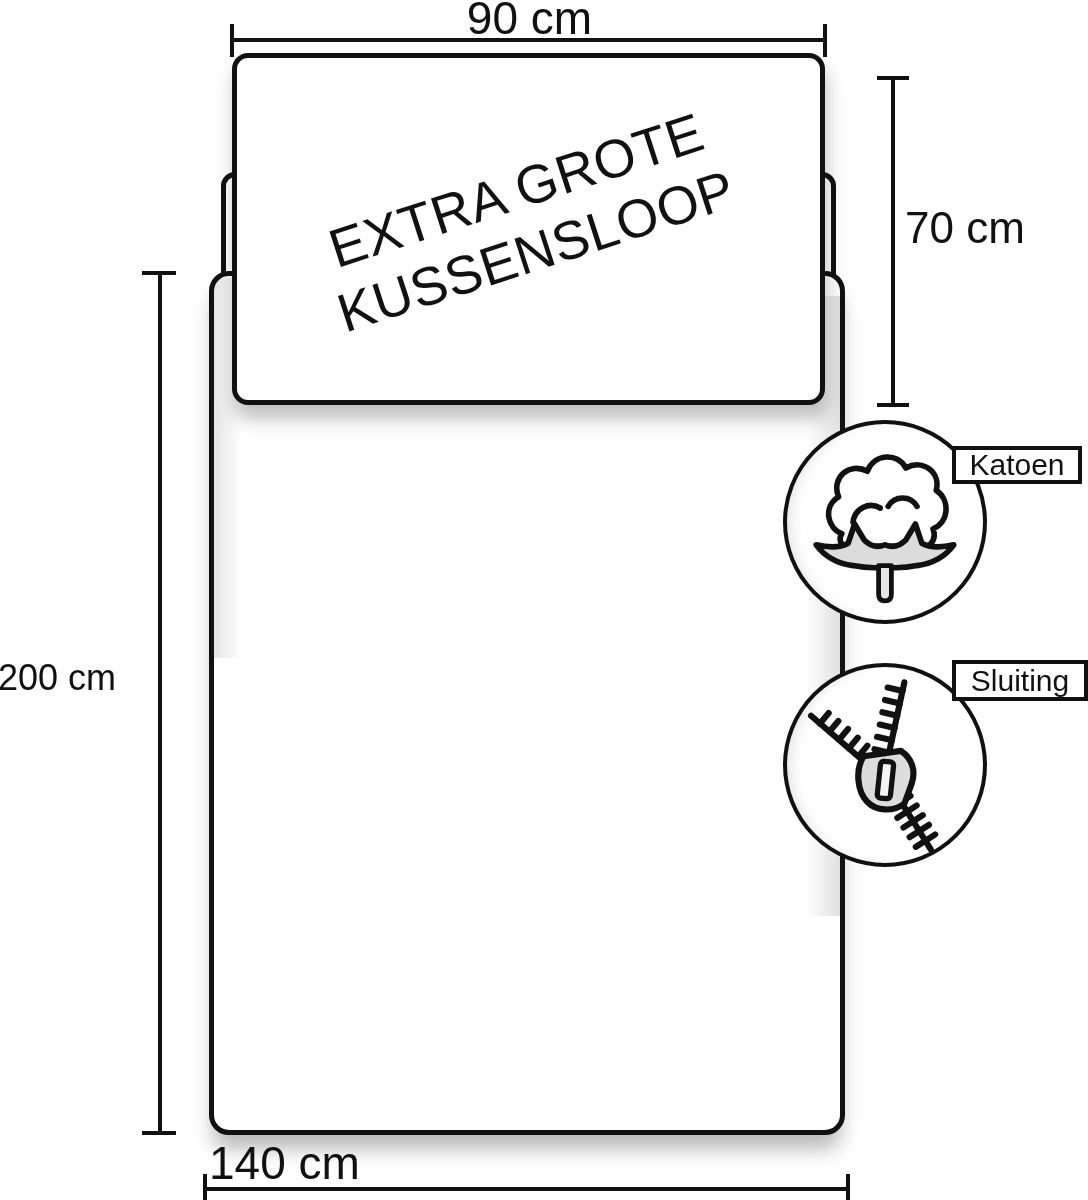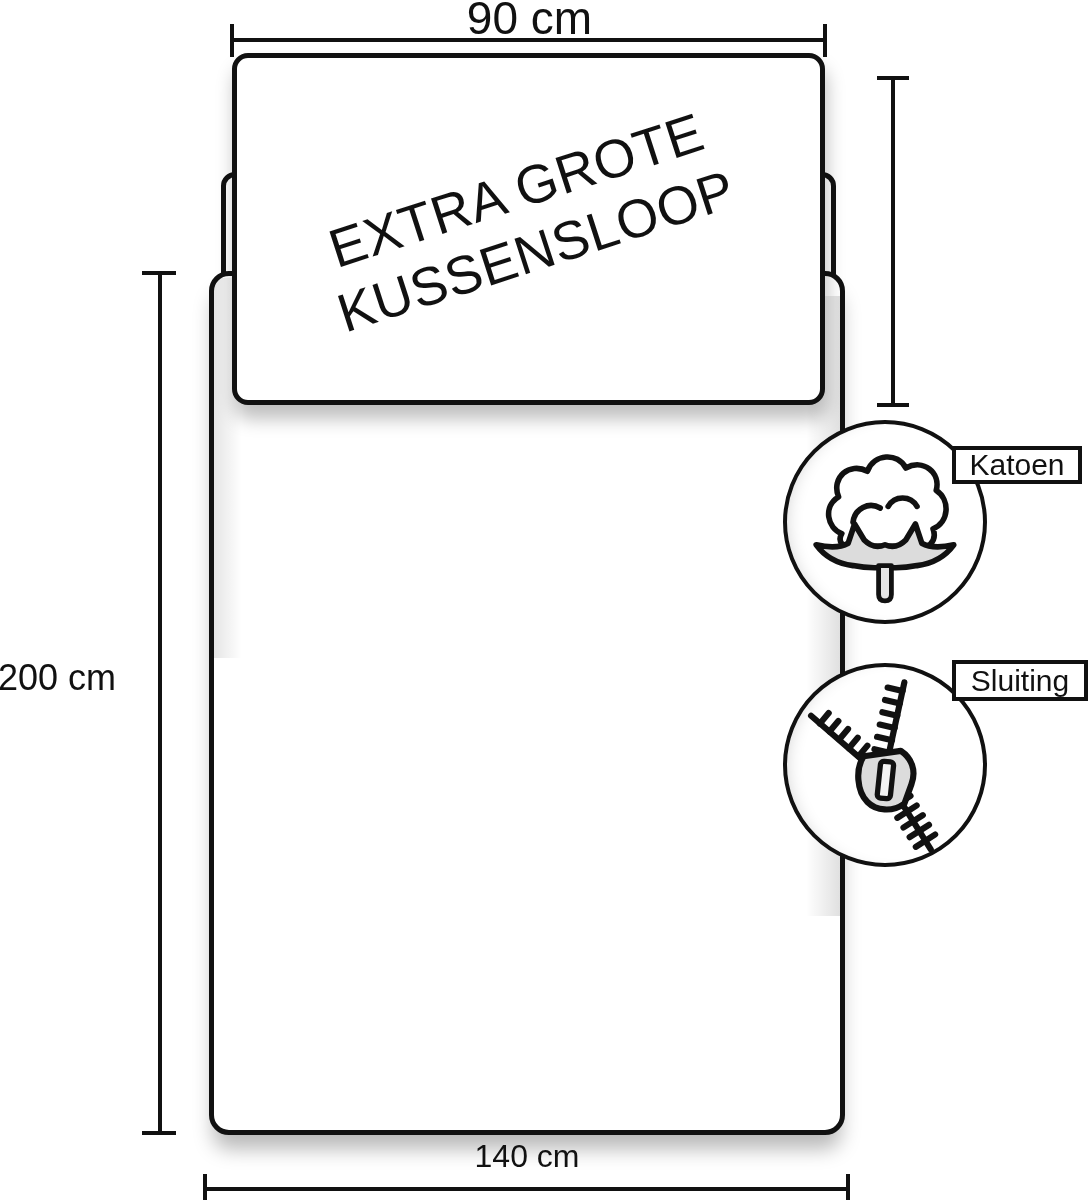--- a/index.html
+++ b/index.html
@@ -53,21 +53,21 @@
   .right-tick-t{left:877px;top:76px;width:32px;height:4px;}
   .right-tick-b{left:877px;top:403px;width:32px;height:4px;}
   .right-label{left:905px;top:206px;font-size:44px;}
   .left-line{left:158px;top:271px;width:4px;height:864px;}
   .left-tick-t{left:142px;top:271px;width:34px;height:4px;}
   .left-tick-b{left:142px;top:1131px;width:34px;height:4px;}
   .left-label{left:-2px;top:660px;font-size:36px;}
   .bottom-line{left:205px;top:1187px;width:645px;height:4px;}
   .bottom-tick-l{left:203px;top:1174px;width:4px;height:26px;}
   .bottom-tick-r{left:846px;top:1174px;width:4px;height:26px;}
-  .bottom-label{left:209px;top:1140px;width:636px;text-align:center;font-size:32px;}
+  .bottom-label{left:209px;top:1140px;width:636px;text-align:left;font-size:46px;}
   
   .badge{
     width:204px;height:204px;border:4px solid #111;border-radius:50%;
     background:#fff;box-sizing:border-box;z-index:5;
     display:flex;align-items:center;justify-content:center;
     box-shadow:inset 12px 0 18px -14px rgba(0,0,0,0.20);
   }
   .badge-cotton{left:783px;top:420px;}
   .badge-zipper{left:783px;top:663px;}
   .badge-label{
@@ -100,20 +100,21 @@
   </div>
 
   <div class="abs dline top-line"></div>
   <div class="abs dline top-tick-l"></div>
   <div class="abs dline top-tick-r"></div>
   <div class="abs dim-label top-label">90 cm</div>
 
   <div class="abs dline right-line"></div>
   <div class="abs dline right-tick-t"></div>
   <div class="abs dline right-tick-b"></div>
+  <div class="abs dim-label right-label">70 cm</div>
 
   <div class="abs dline left-line"></div>
   <div class="abs dline left-tick-t"></div>
   <div class="abs dline left-tick-b"></div>
   <div class="abs dim-label left-label">200 cm</div>
 
   <div class="abs dline bottom-line"></div>
   <div class="abs dline bottom-tick-l"></div>
   <div class="abs dline bottom-tick-r"></div>
   <div class="abs dim-label bottom-label">140 cm</div>

